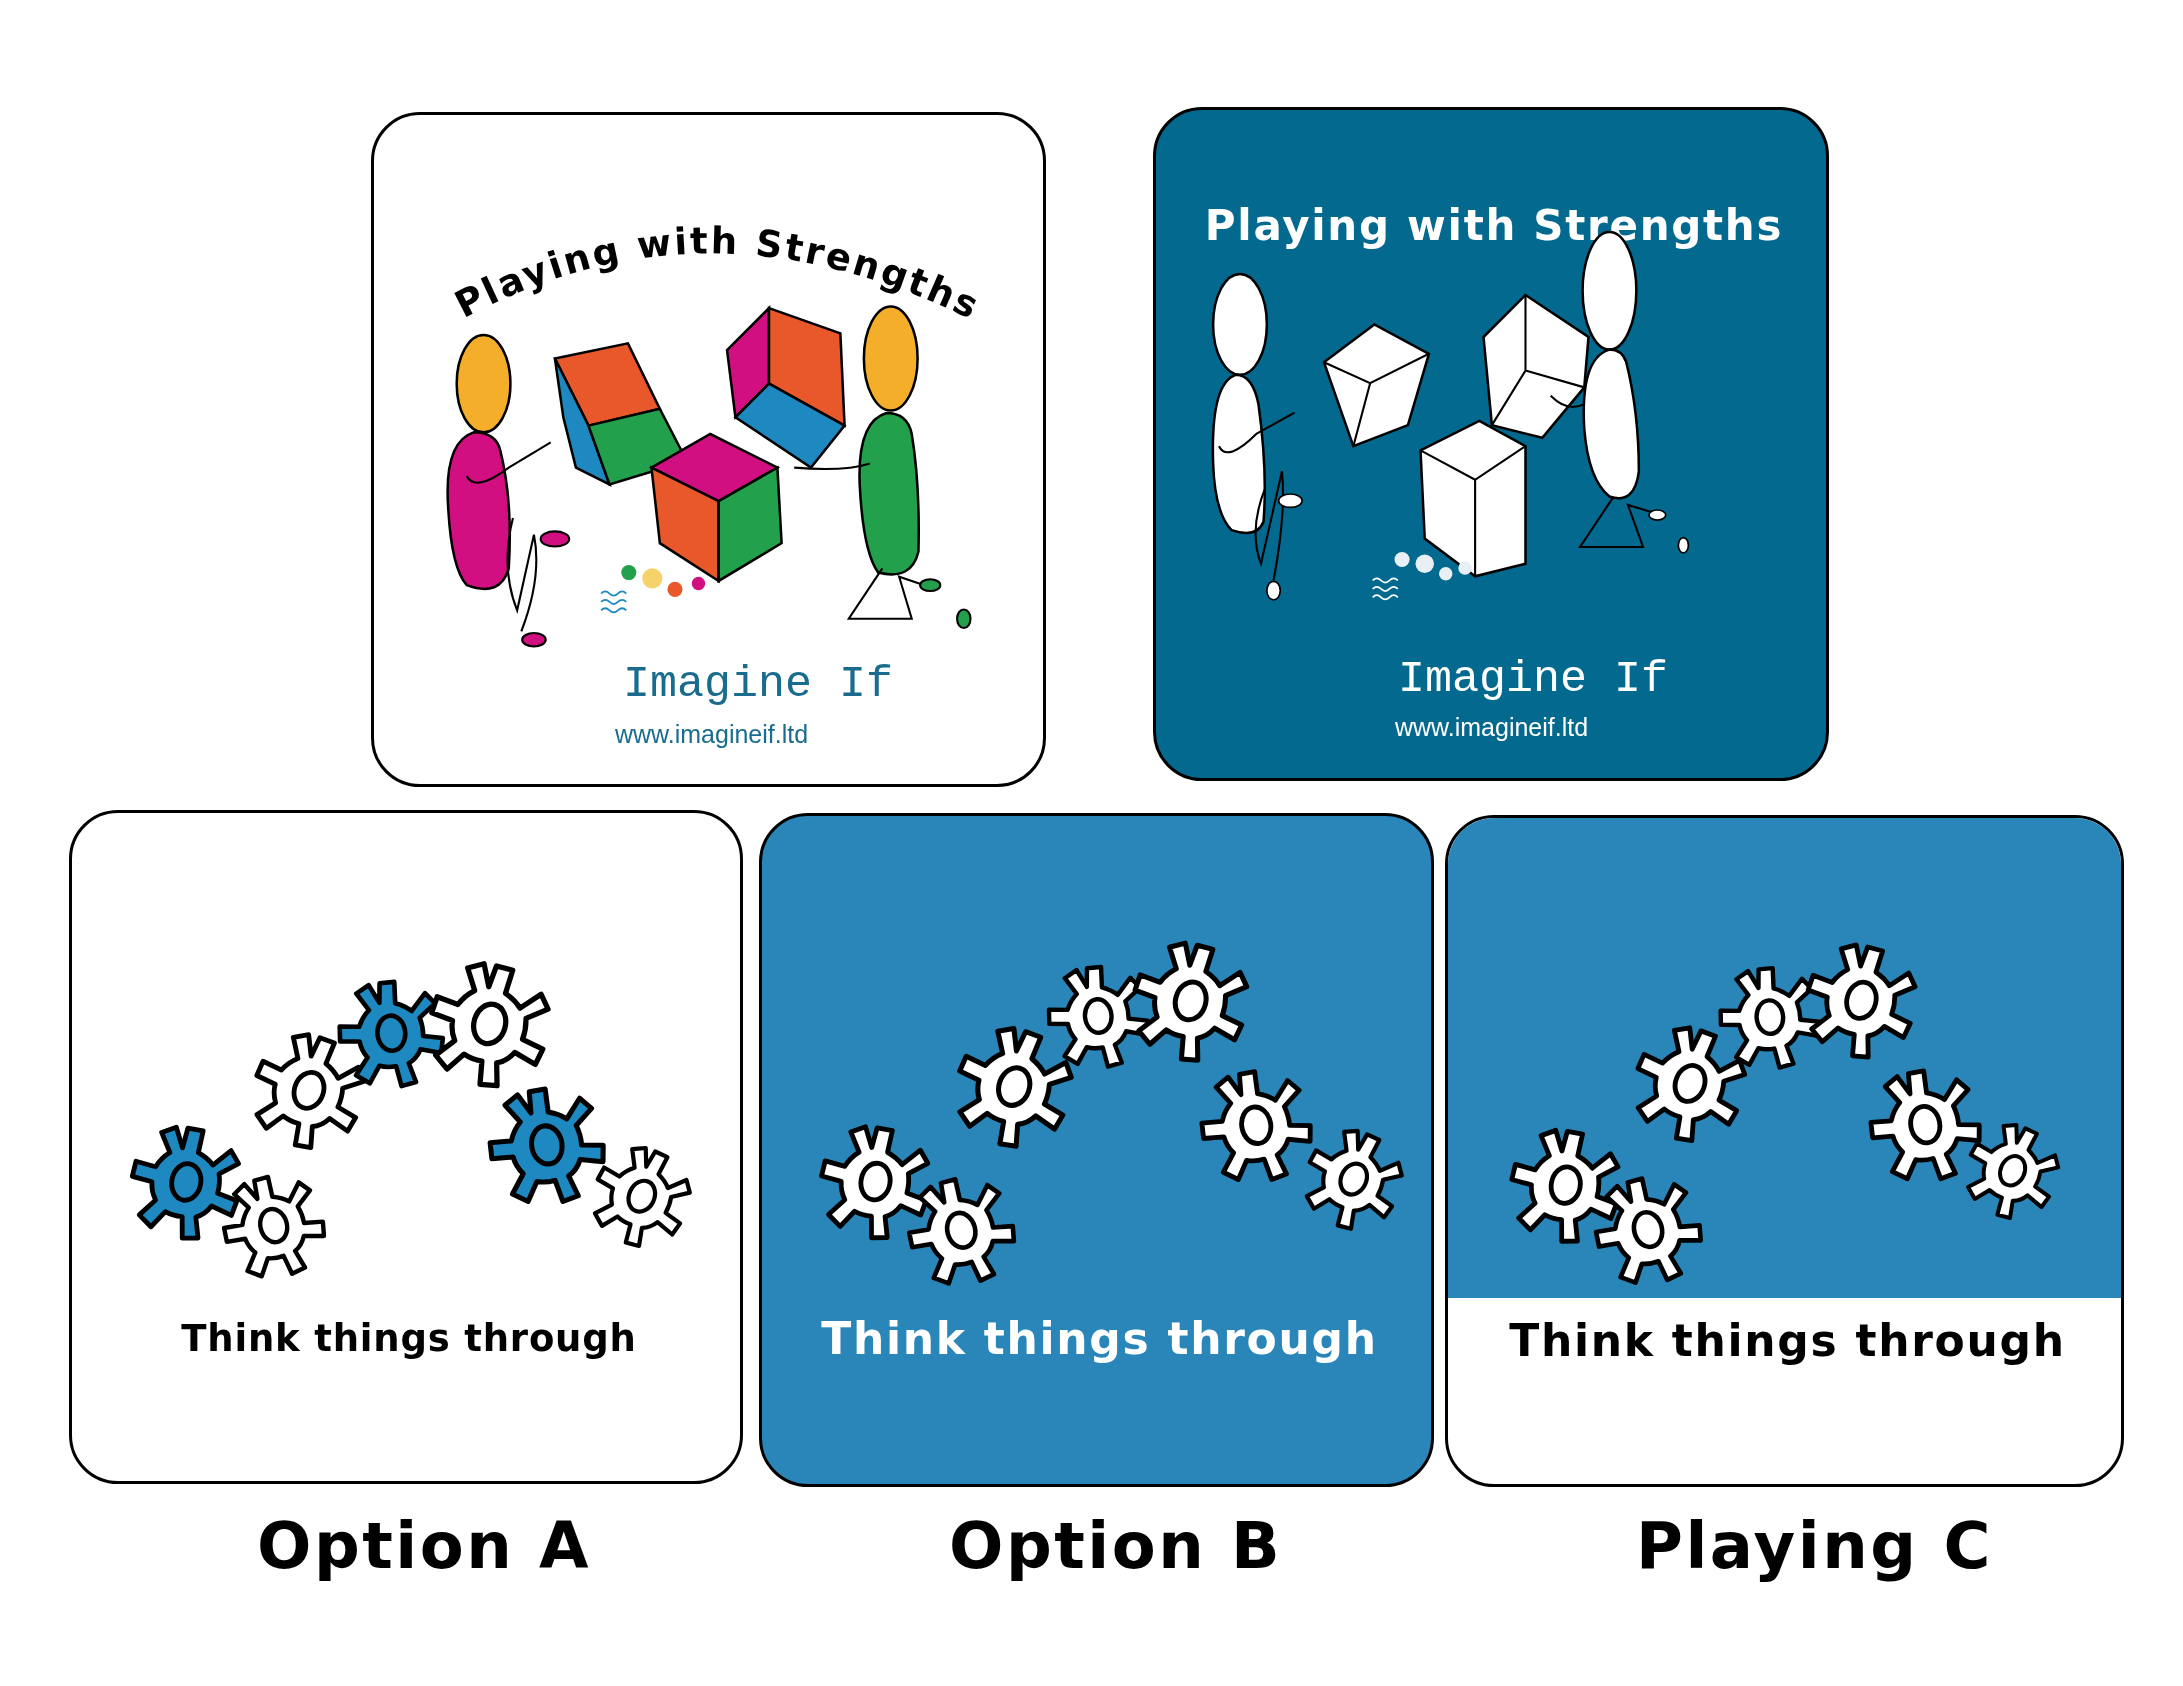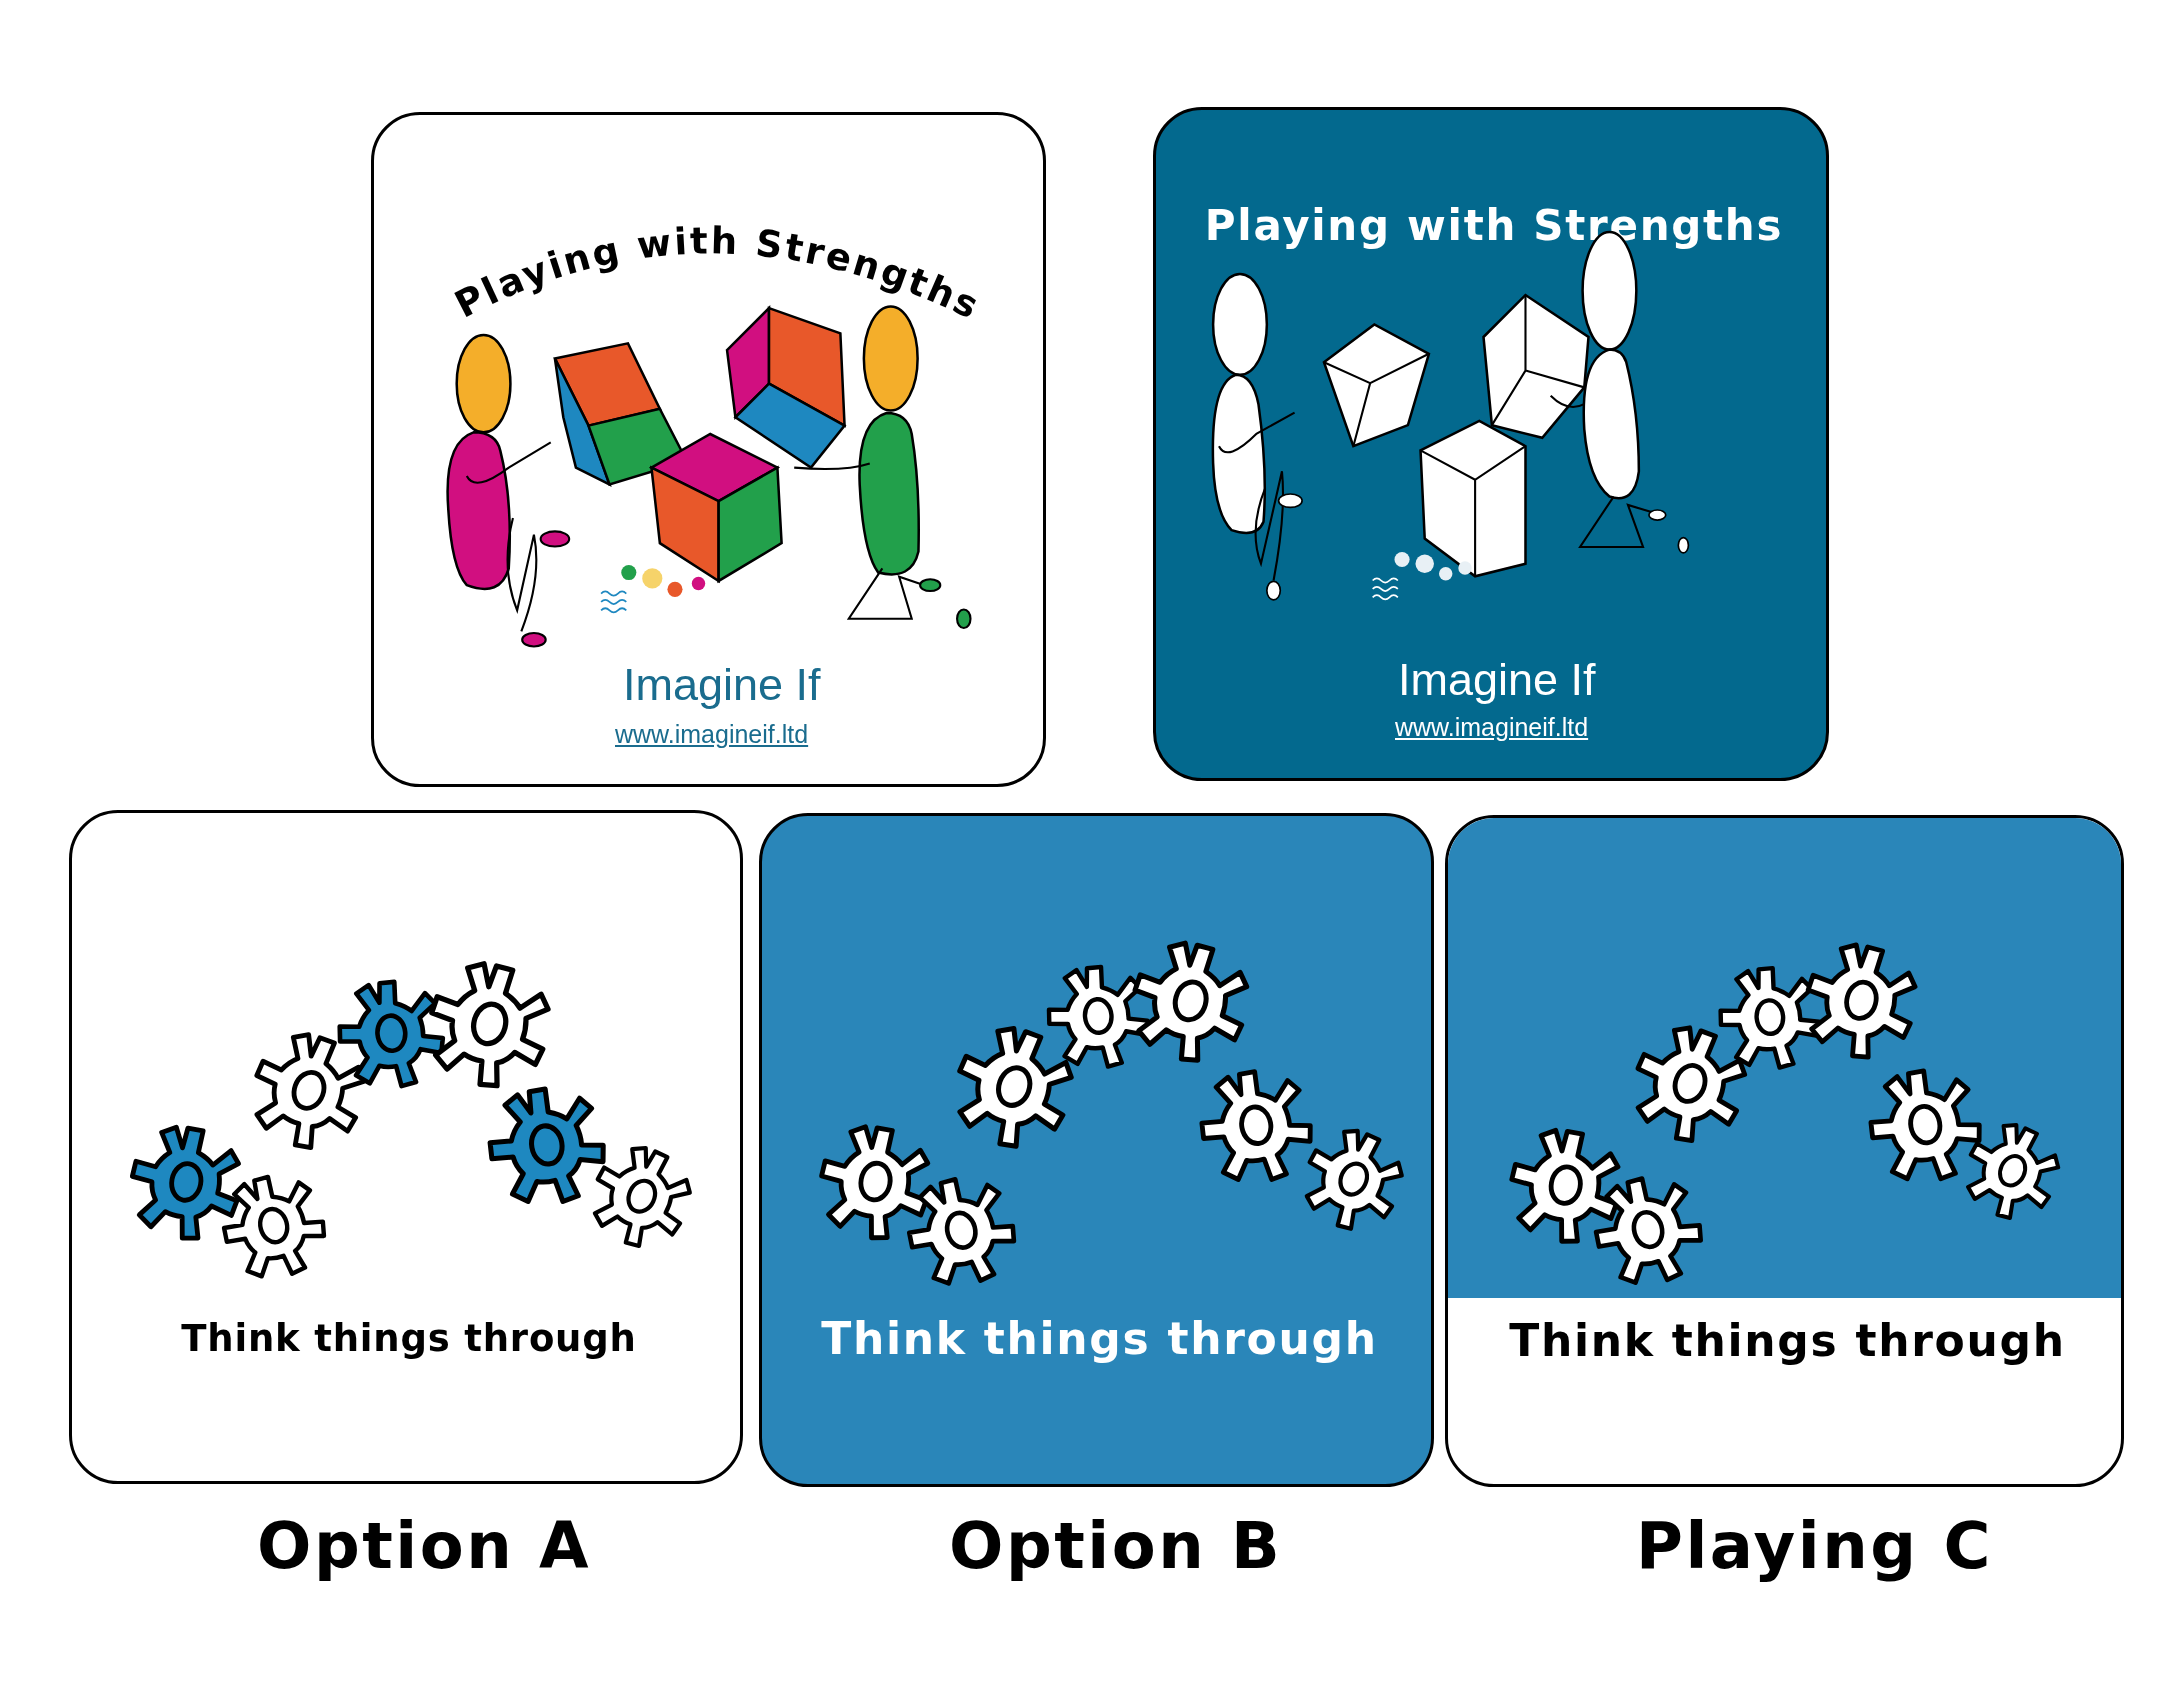--- a/index.html
+++ b/index.html
@@ -1,22 +1,22 @@
 <!DOCTYPE html>
 <html style="font-size:13.4px"><head>
 <meta charset="utf-8">
 <style>
   html, body { margin:0; padding:0; background:#ffffff; }
   body { width:2183px; height:1687px; position:relative; overflow:hidden;
          font-family:"DejaVu Sans", sans-serif; }
   .card { position:absolute; box-sizing:border-box; border:3.4px solid #000; border-radius:49px; overflow:hidden; }
   .card svg.art { position:absolute; left:0; top:0; }
   .hand { font-family:"DejaVu Sans", sans-serif; font-weight:bold; position:absolute; white-space:nowrap; text-align:center; }
-  .logo-word { position:absolute; font-family:Liberation Sans, sans-serif; white-space:nowrap; }
-  .url { position:absolute; font-family:"Liberation Sans", sans-serif; white-space:nowrap;text-decoration:underline; }
+  .logo-word { position:absolute; font-family:Liberation Mono, monospace; white-space:nowrap; }
+  .url { position:absolute; font-family:"Liberation Sans", sans-serif; white-space:nowrap; }
   .option-label { position:absolute; font-family:"DejaVu Sans", sans-serif; font-weight:bold; font-size:64px; letter-spacing:2.5px; color:#000; white-space:nowrap;text-align:center; }
 </style>
 </head>
 <body>
 
 <div class="card" style="left:371px; top:112px; width:675px; height:675px; background:#fff;">
   <svg class="art" width="675" height="675" viewBox="0 0 803 804">
     <defs>
       <path id="arcTitle" d="M 60 270 Q 390 60 760 270"></path>
     </defs>

